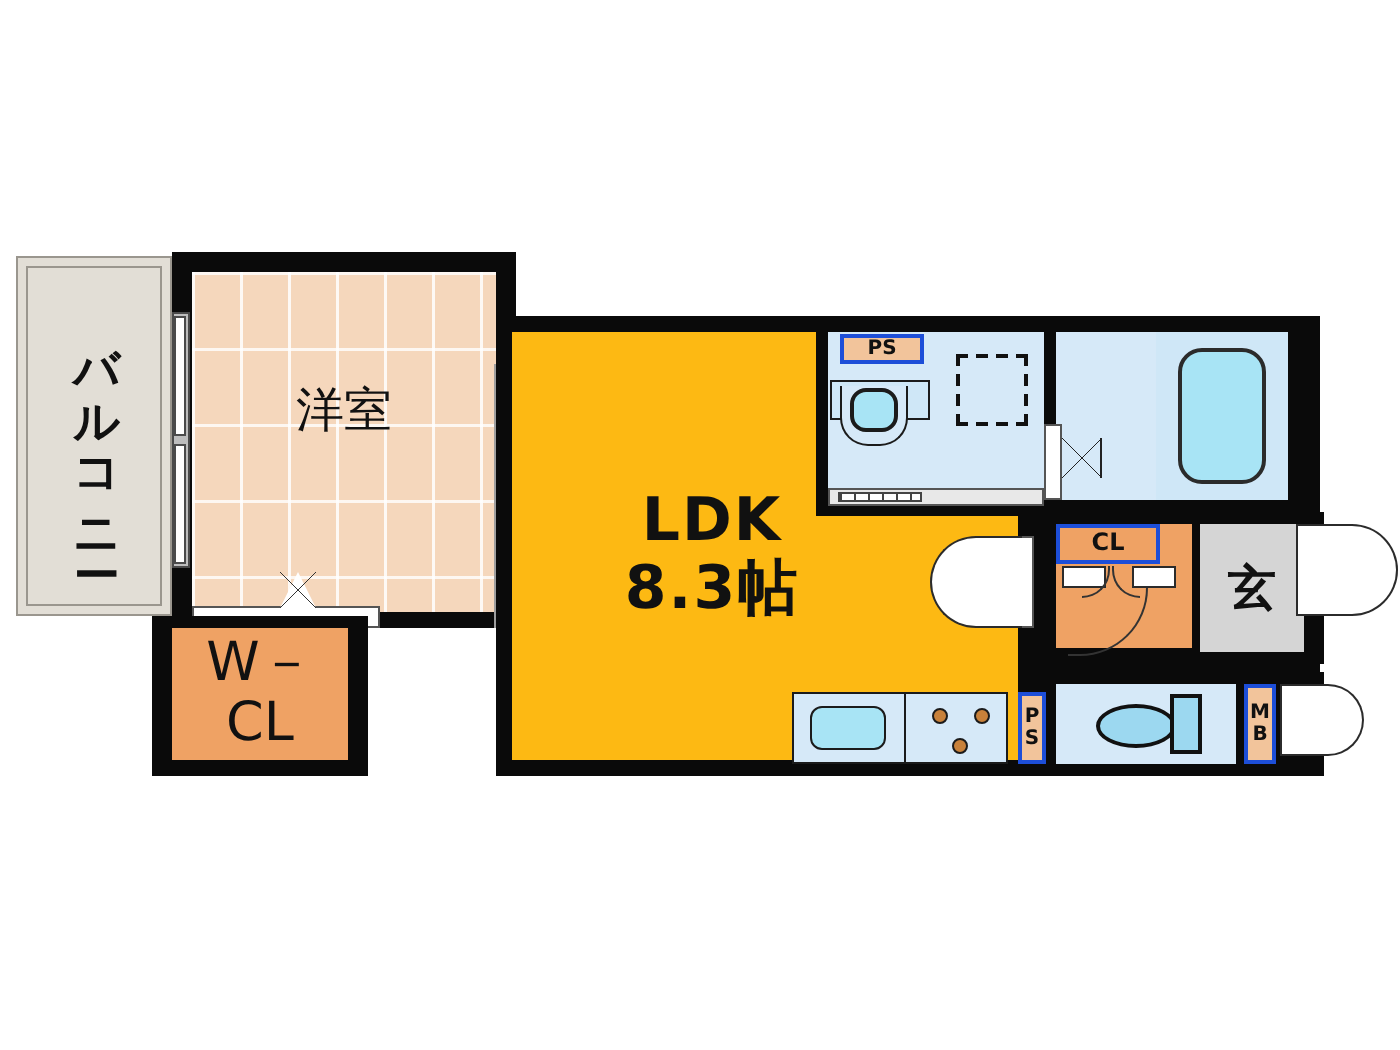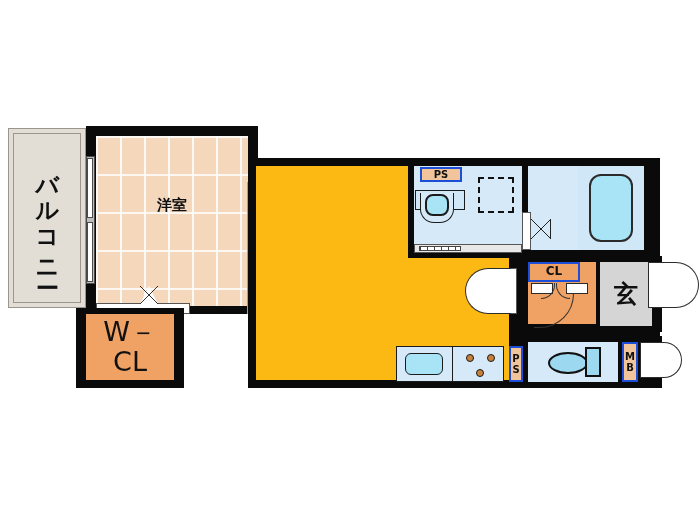--- a/index.html
+++ b/index.html
@@ -28,21 +28,21 @@
   .wet{background:#D6E9F8;}
   .bath{background:#CFE7F7;}
   .genkan{background:#D5D5D5;}
   .tag{background:#F2C49B;border:2px solid #1d4ed8;}
   .white{background:#ffffff;}
 
   
   .lbl{display:flex;align-items:center;justify-content:center;
        color:#111;line-height:1.12;text-align:center;white-space:pre;}
   .lbl-ldk{font-size:30px;font-weight:700;letter-spacing:1px;}
-  .lbl-room{font-size:15px;font-weight:700;}
+  .lbl-room{font-size:24px;font-weight:400;}
   .lbl-wcl{font-size:27px;font-weight:500;}
   .lbl-tag{font-size:12px;font-weight:700;letter-spacing:0px;}
   .lbl-tag-s{font-size:10px;font-weight:700;}
   .lbl-gen{font-size:24px;font-weight:700;}
   .vert{writing-mode:vertical-rl;text-orientation:upright;font-size:23px;font-weight:600;letter-spacing:3px;}
   .tub{background:#A8E4F5;border:2px solid #2b2b2b;border-radius:12px;}
   .sinkbowl{background:#A8E4F5;border:2px solid #1b1b1b;border-radius:8px;}
   .vanity{background:#CFE7F7;border:1.6px solid #1b1b1b;}
   .wm{border:2.5px dashed #111;background:#D6E9F8;}
   .ksink{background:#A8E4F5;border:1.8px solid #1b1b1b;border-radius:6px;}
@@ -94,20 +94,24 @@
   <div class="abs wall" style="left:76px;top:308px;width:108px;height:80px;"></div>
   <div class="abs closet" style="left:86px;top:314px;width:88px;height:66px;"></div>
   <div class="abs lbl" style="left:86px;top:314px;width:88px;height:66px;flex-direction:column;">
     <span class="lbl-wcl">W－</span>
     <span class="lbl-wcl">CL</span>
   </div>
 
   <div class="abs wall" style="left:248px;top:158px;width:412px;height:230px;"></div>
   <div class="abs ldk" style="left:256px;top:166px;width:156px;height:214px;"></div>
   <div class="abs ldk" style="left:256px;top:166px;width:253px;height:214px;"></div>
+  <div class="abs lbl" style="left:256px;top:240px;width:200px;height:76px;flex-direction:column;">
+    <span class="lbl-ldk">LDK</span>
+    <span class="lbl-ldk">8.3帖</span>
+  </div>
 
   <div class="abs wall" style="left:408px;top:158px;width:120px;height:100px;"></div>
   <div class="abs wet" style="left:414px;top:166px;width:108px;height:84px;"></div>
 
   <div class="abs tag lbl" style="left:420px;top:167px;width:42px;height:15px;">
     <span class="lbl-tag-s">PS</span>
   </div>
 
   <div class="abs vanity" style="left:415px;top:190px;width:50px;height:20px;"></div>
   <div class="abs" style="left:420px;top:193px;width:34px;height:30px;border:1.6px solid #1b1b1b;border-top:none;border-radius:0 0 14px 14px;background:#D6E9F8;"></div>

